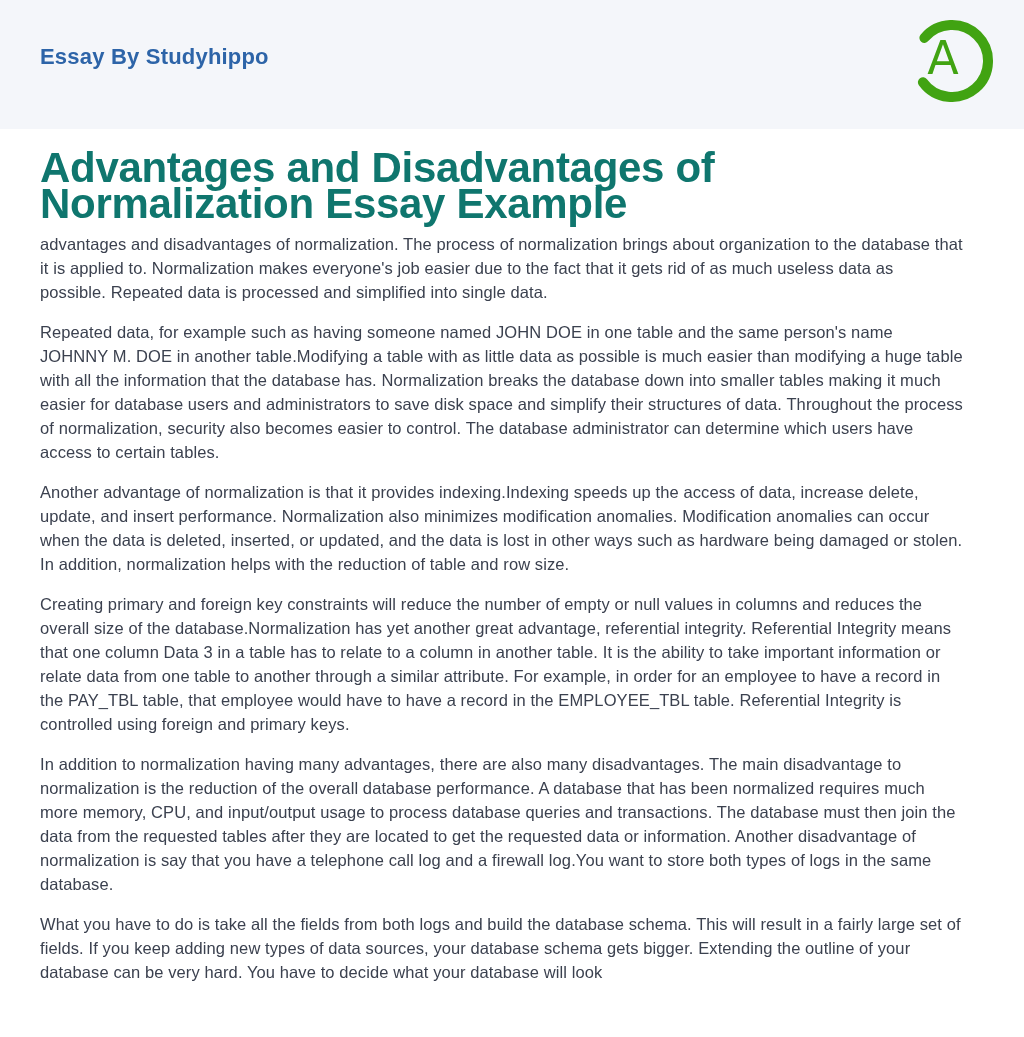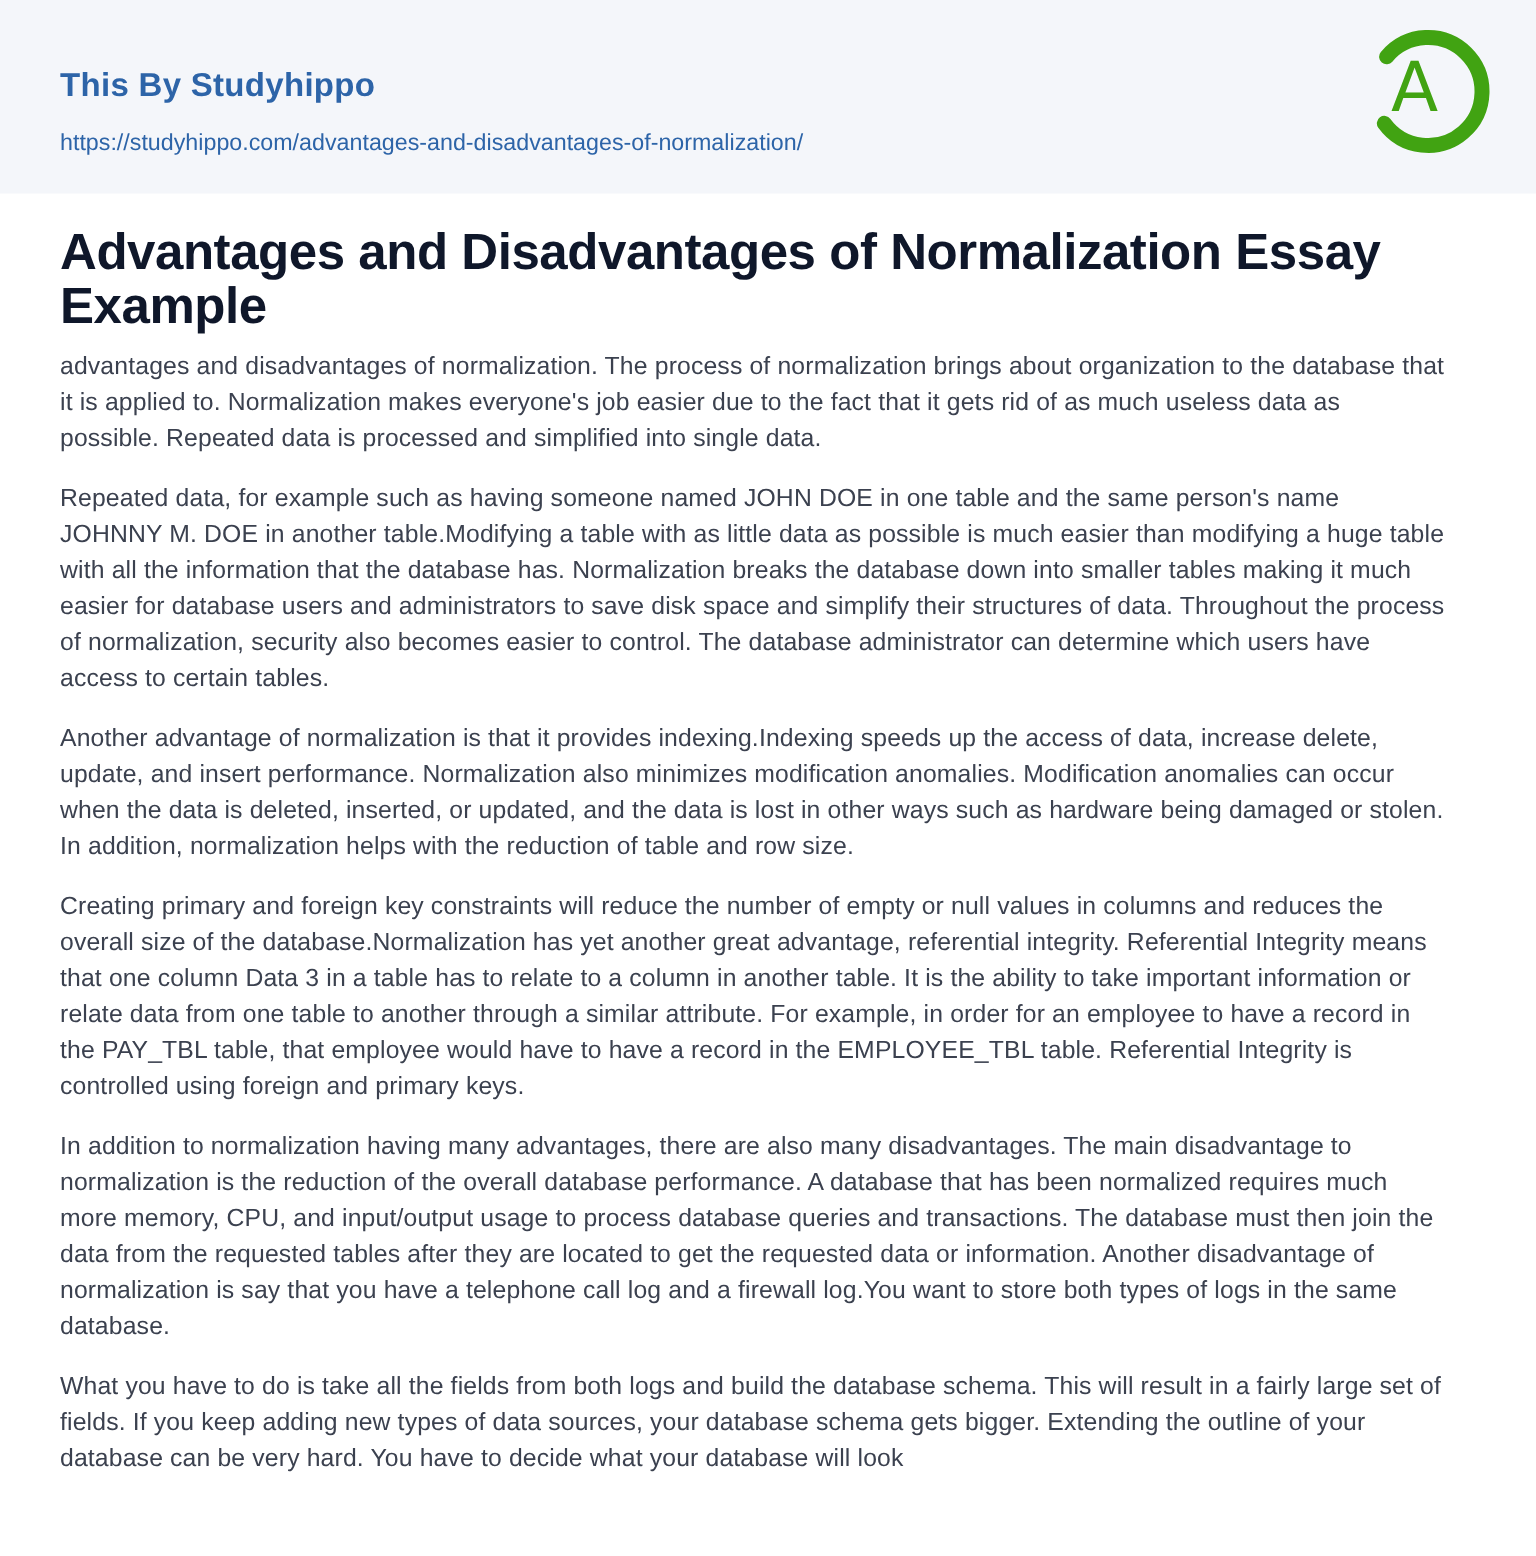--- a/index.html
+++ b/index.html
@@ -55,43 +55,42 @@
   .logo svg { display: block; }
   .logo text {
     font-family: "DejaVu Sans", sans-serif;
     font-weight: 400;
   }
   .content {
     padding: 0 44px 0 40px;
   }
   .content h1 {
     margin: 21px 0 10px 0;
-    font-size: 34px;
+    font-size: 42px;
     line-height: 36px;
     font-weight: 700;
     letter-spacing: -0.3px;
-    color: #0f172a;
+    color: #0f766e;
   }
   .content p {
     margin: 0 17px 16px 0;
     font-size: 16.5px;
     line-height: 24px;
     letter-spacing: 0.1px;
     color: #3b414f;
   }
 </style>
 </head>
 <body>
 
 <div class="page">
 
   <header class="header">
     <div>
-      <div class="site-title">This By Studyhippo</div>
-      <a class="page-url">https://studyhippo.com/advantages-and-disadvantages-of-normalization/</a>
+      <div class="site-title">Essay By Studyhippo</div>
     </div>
 
     <div class="logo">
       <svg width="84" height="84" viewBox="0 0 84 84" xmlns="http://www.w3.org/2000/svg">
         <path d="M 14.4 18.9 A 36 36 0 1 1 12.9 63.2" fill="none" stroke="#41a312" stroke-width="10" stroke-linecap="round"></path>
         <text x="33" y="55" text-anchor="middle" font-size="46" fill="#41a312">A</text>
       </svg>
     </div>
   </header>
 

